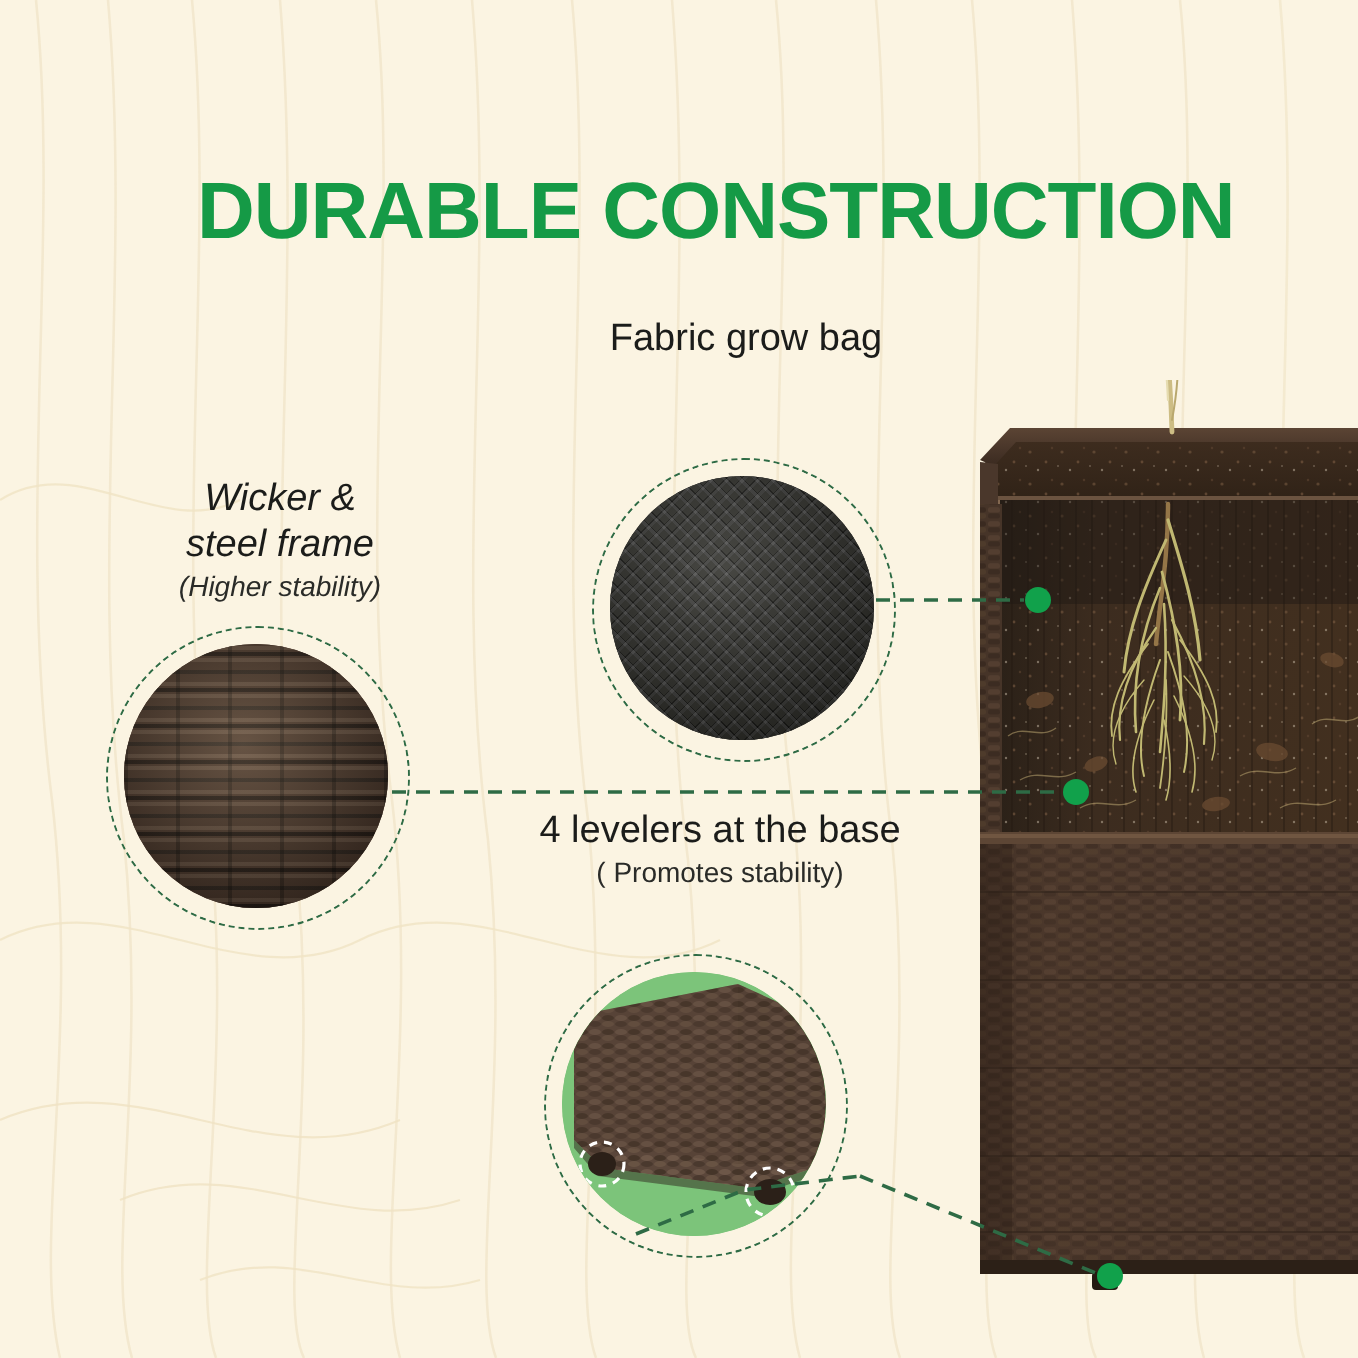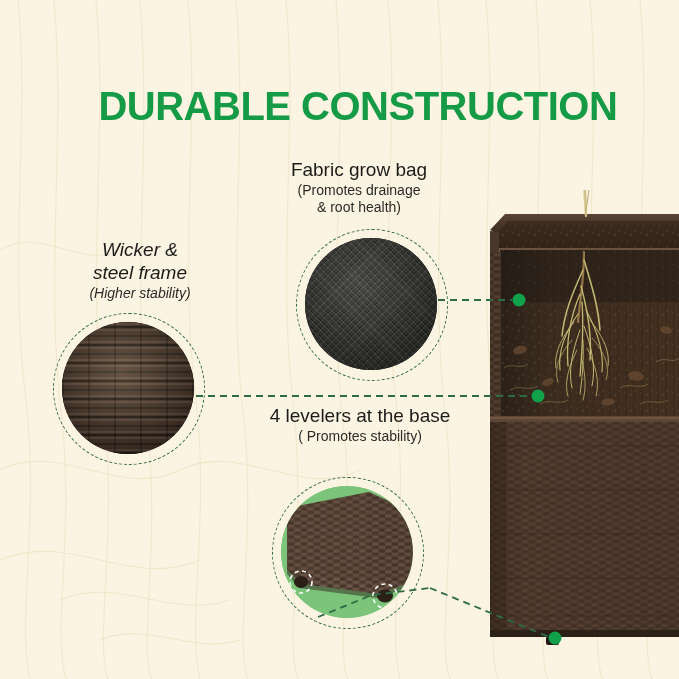--- a/index.html
+++ b/index.html
@@ -32,21 +32,21 @@
     font-size:19px;line-height:23px;font-weight:400;
     font-family:"Liberation Sans", sans-serif;
     color:#1b1c1a;white-space:pre-line;
   }
   .callout .sub{
     font-size:14px;line-height:17px;font-weight:400;
     font-family:"Liberation Sans", sans-serif;
     color:#2a2b28;white-space:pre-line;margin-top:1px;
   }
 
-  #callout-fabric{left:250px;top:158px;width:218px;}
+  #callout-fabric{left:264px;top:158px;width:218px;}
   #callout-wicker{left:42px;top:238px;width:196px;font-style:italic;}
   #callout-levelers{left:228px;top:404px;width:264px;}
 
   
   .detail-circle{position:absolute;border-radius:50%;overflow:hidden;z-index:14;}
   .dash-ring{
     position:absolute;border-radius:50%;z-index:13;
     border:1.4px dashed #2e6b45;
   }
 
@@ -347,22 +347,20 @@
     </g>
     <g fill="#11a14b">
       <circle cx="519" cy="300" r="6.5"></circle>
       <circle cx="538" cy="396" r="6.5"></circle>
       <circle cx="555" cy="638" r="6.5"></circle>
     </g>
   </svg>
 
   <div class="callout" id="callout-fabric">
     <div class="title">Fabric grow bag</div>
-    <div class="sub">(Promotes drainage
-&amp; root health)</div>
   </div>
 
   <div class="callout" id="callout-wicker">
     <div class="title">Wicker &amp;
 steel frame</div>
     <div class="sub">(Higher stability)</div>
   </div>
 
   <div class="callout" id="callout-levelers">
     <div class="title">4 levelers at the base</div>

